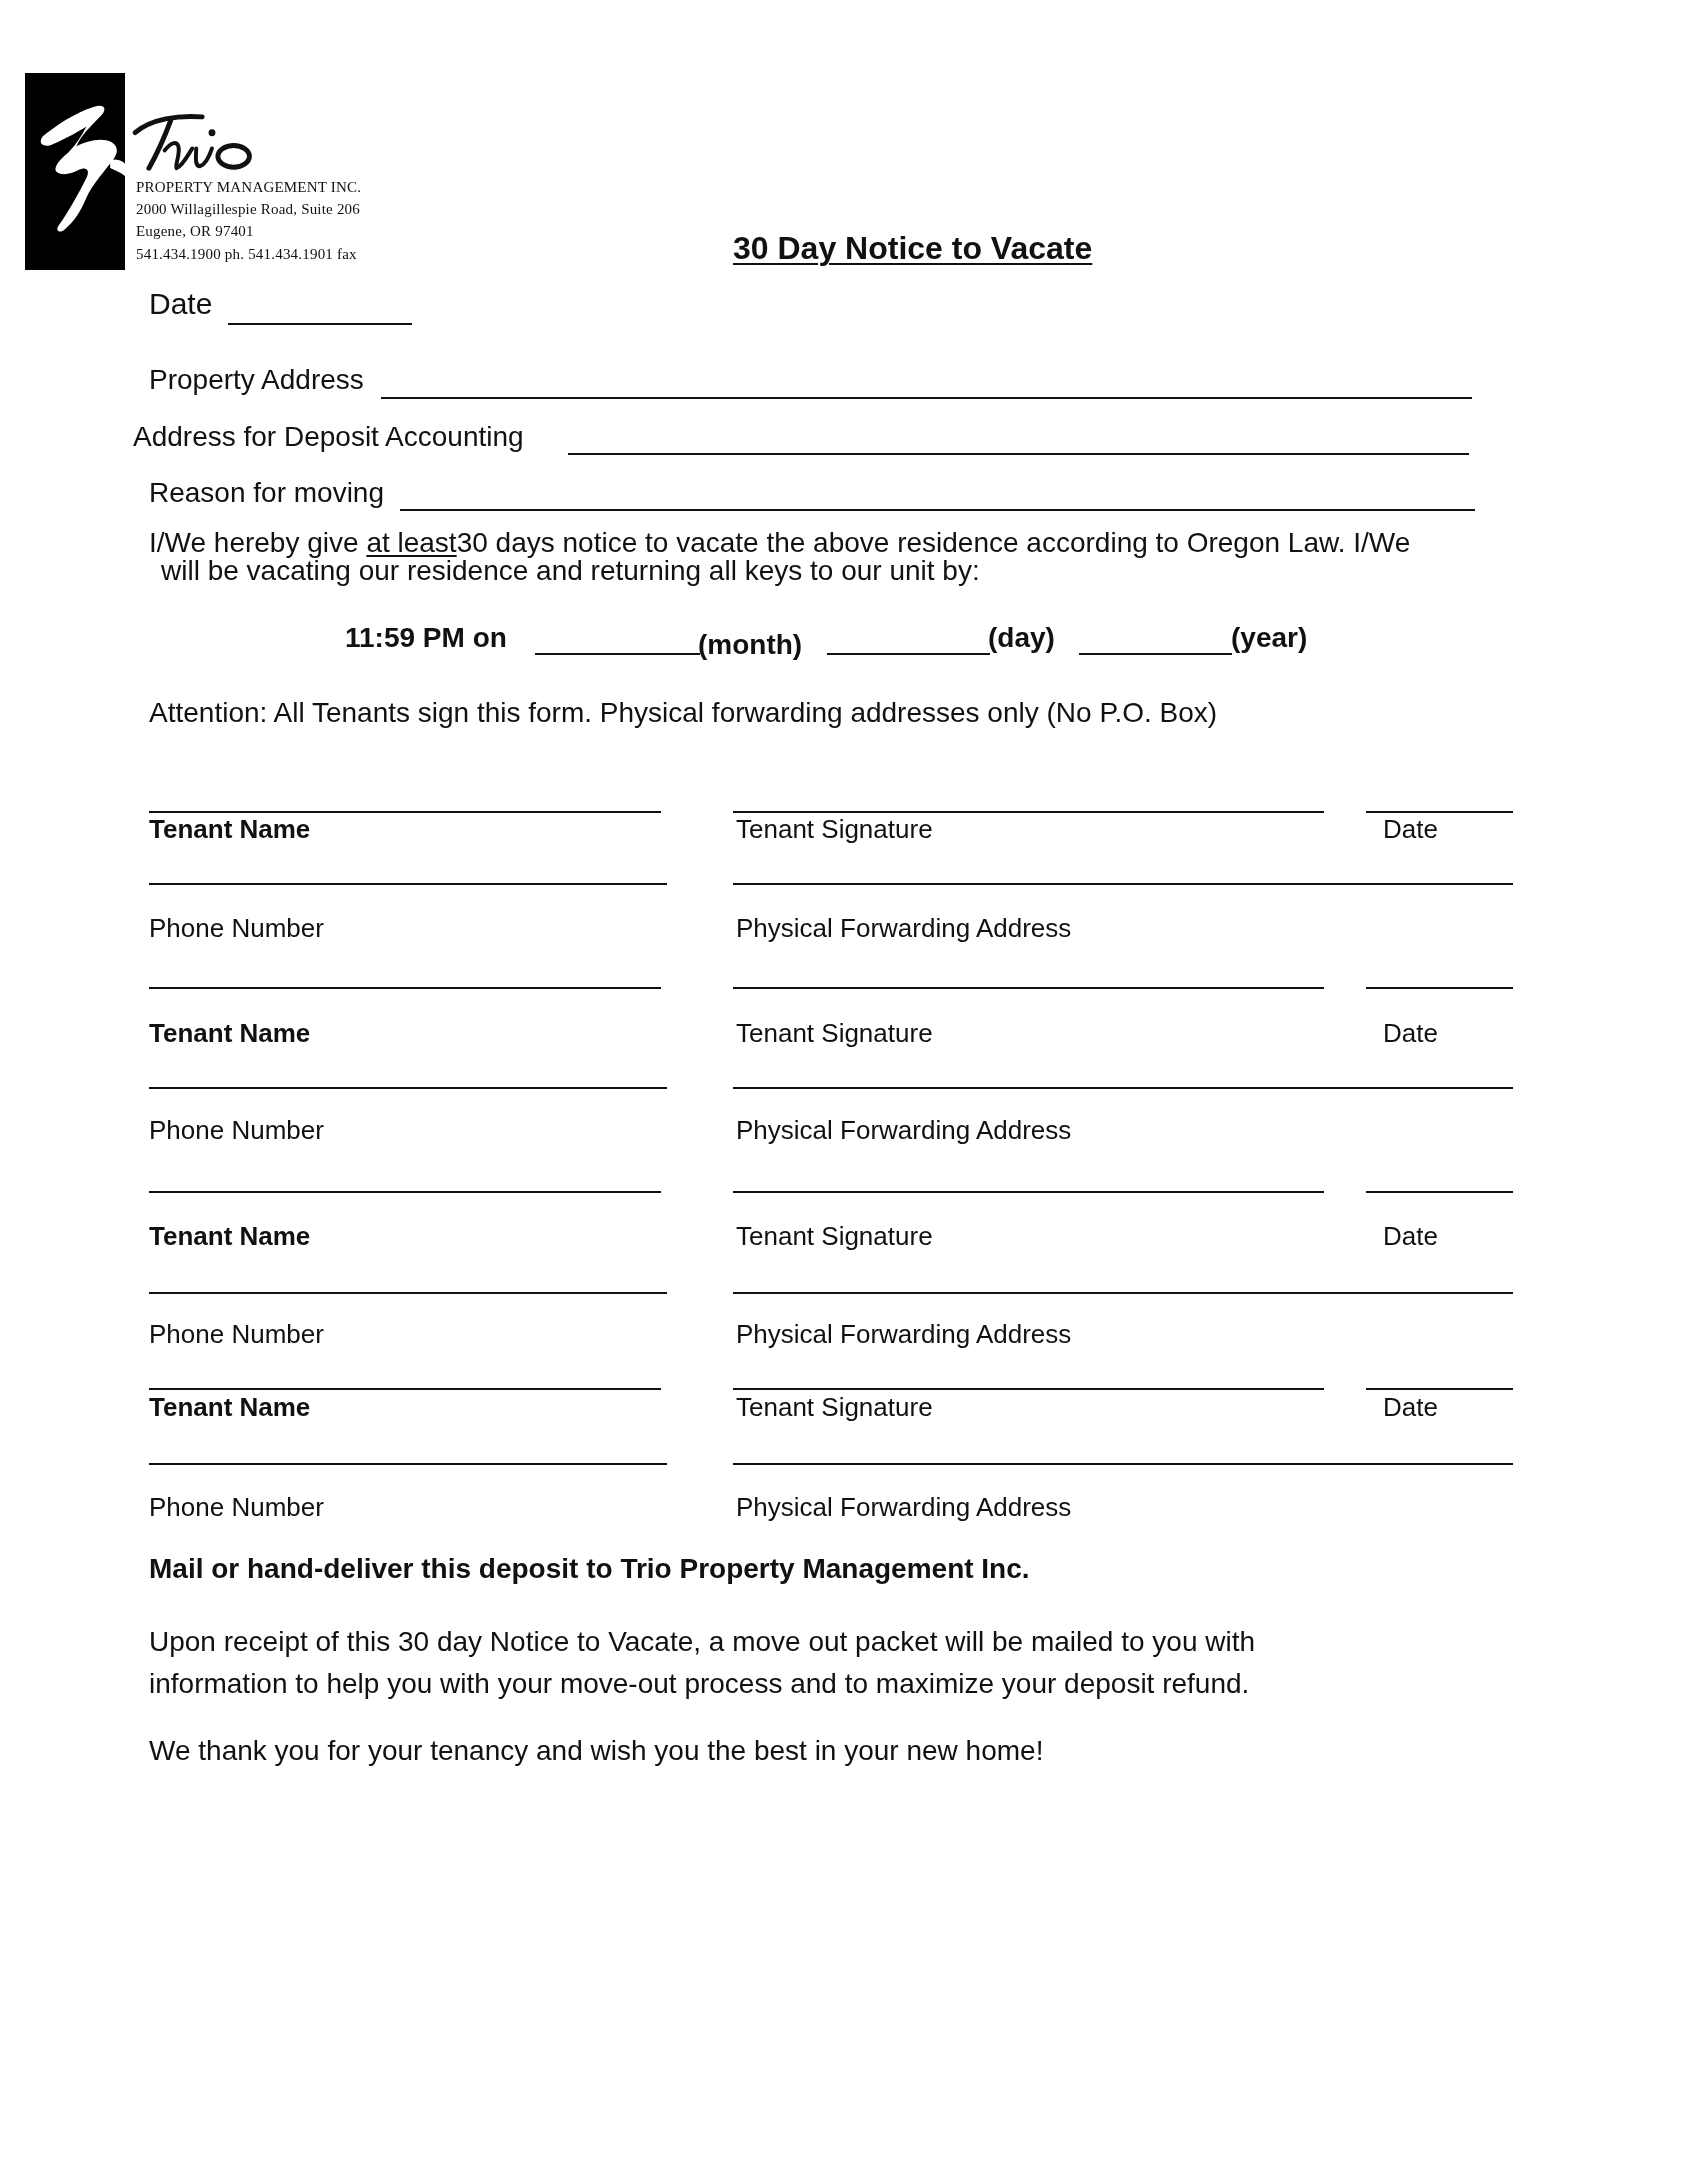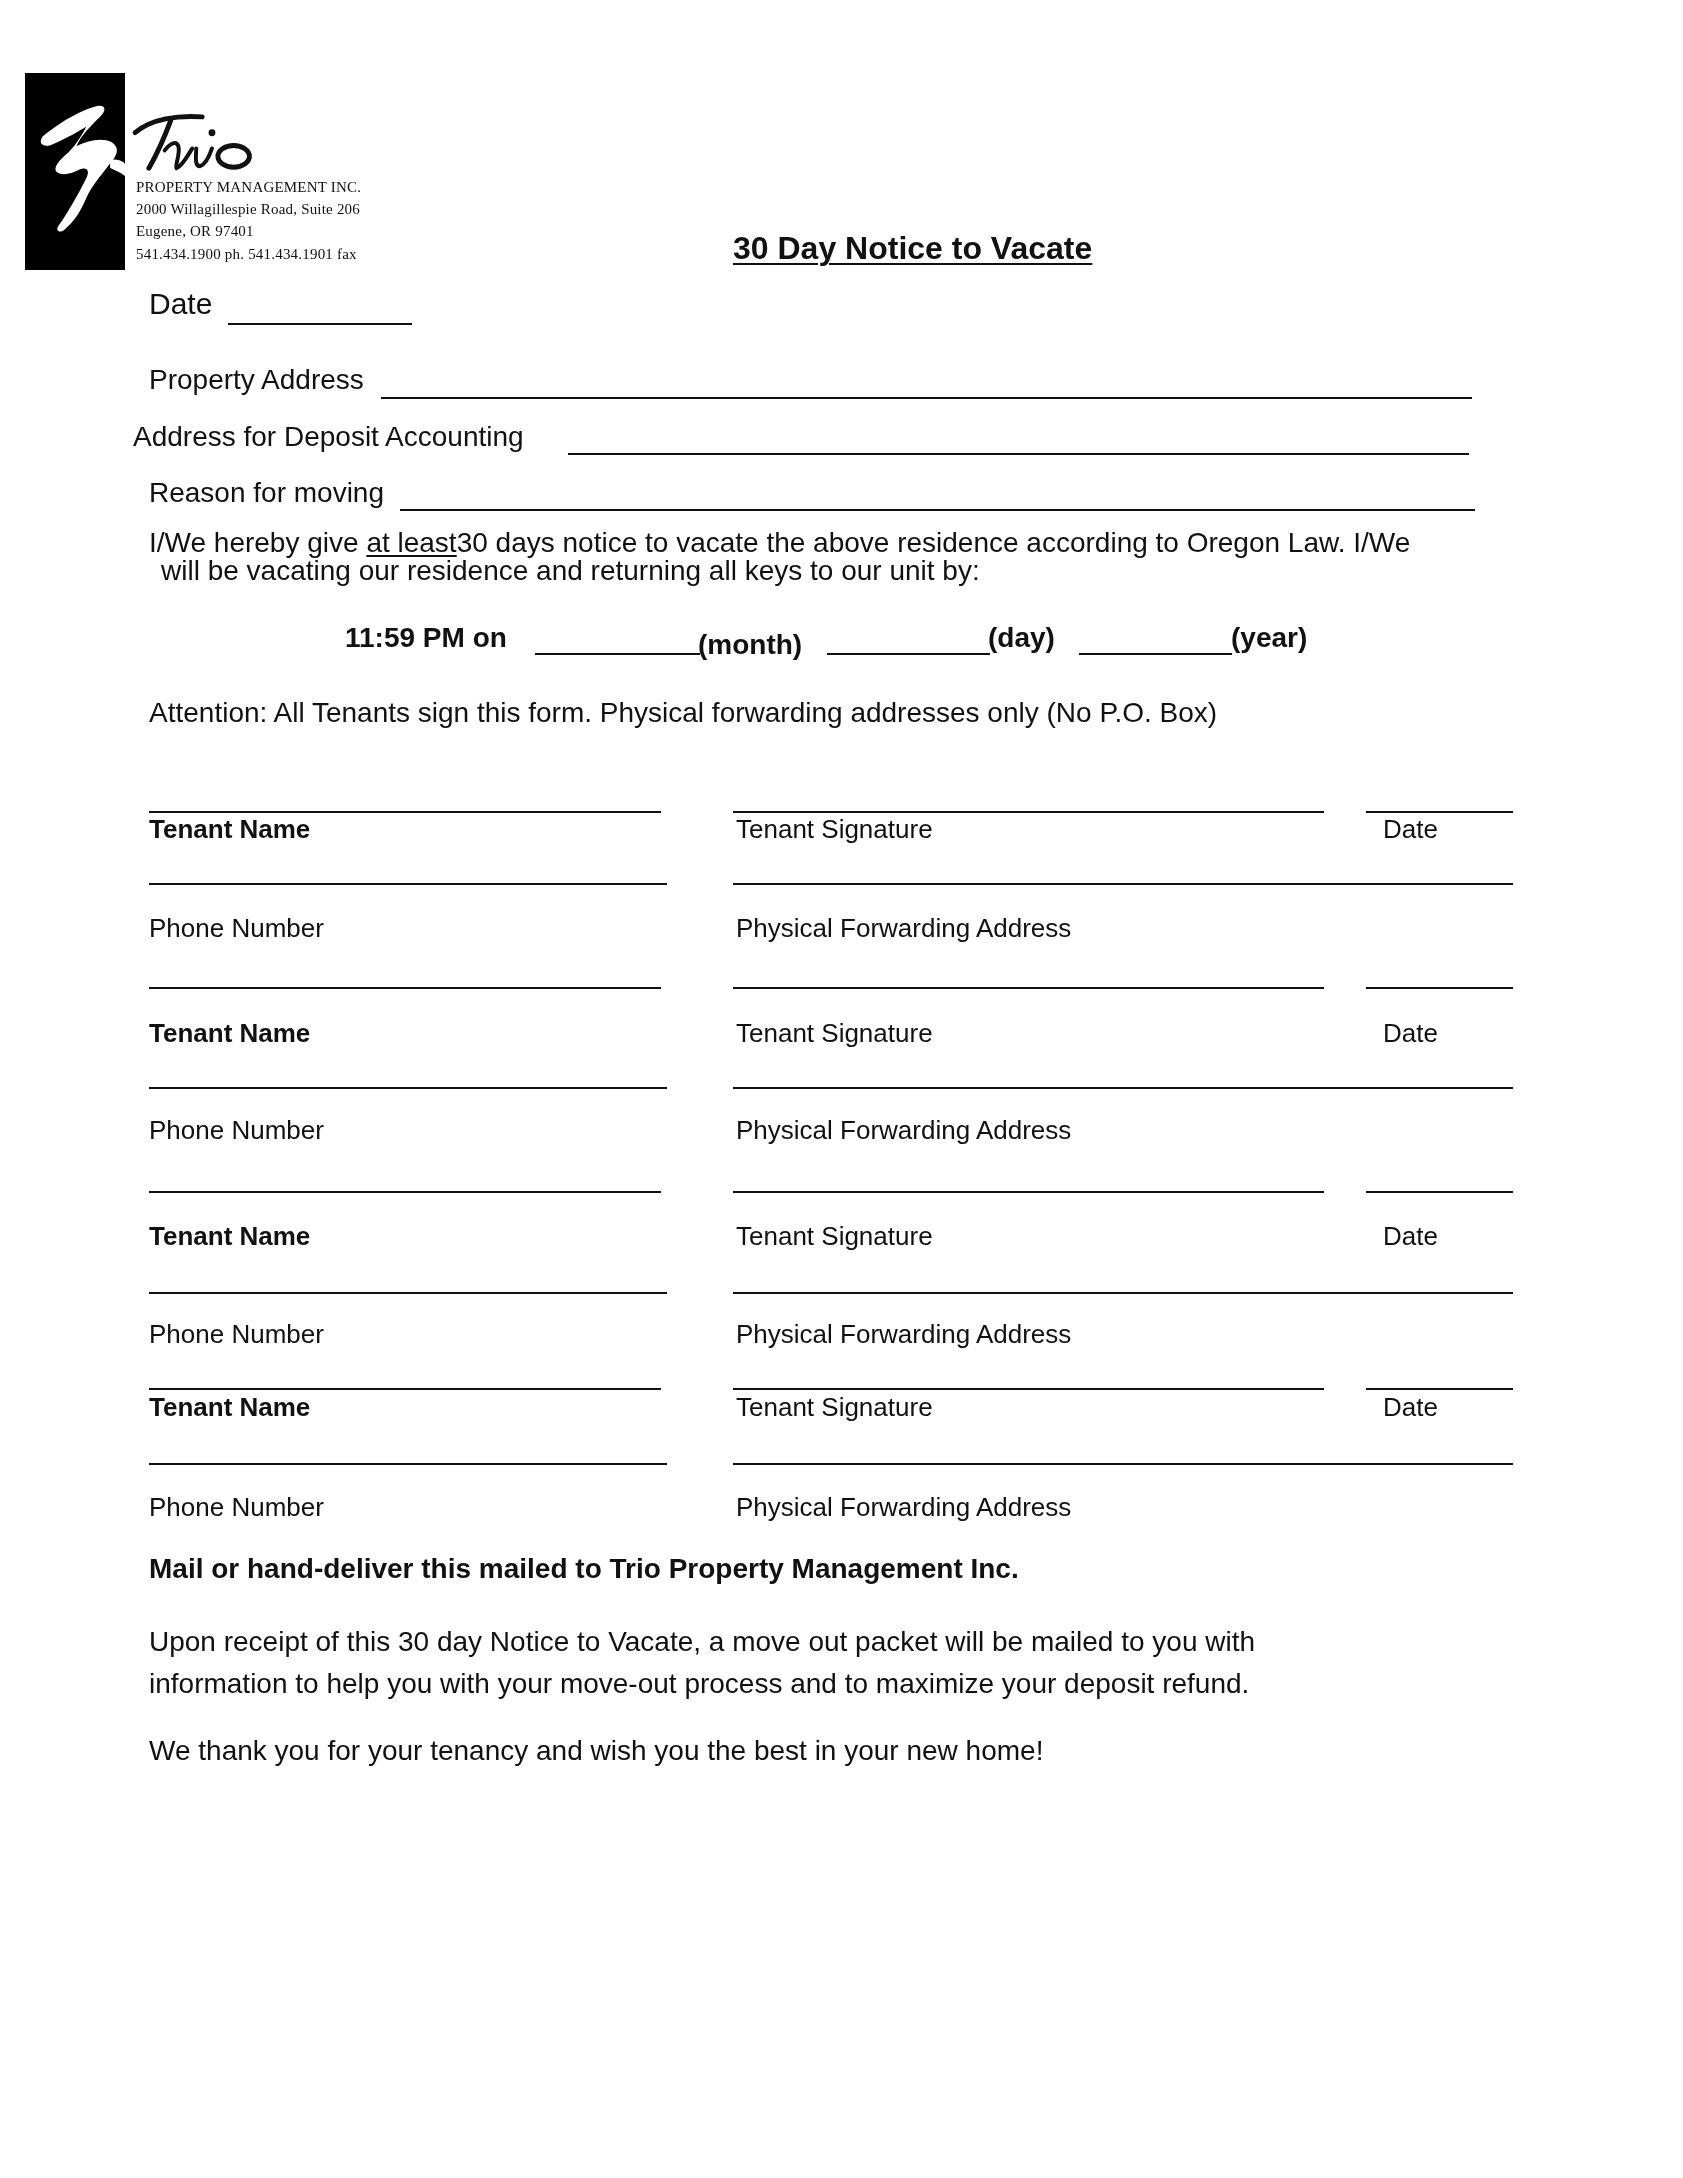--- a/index.html
+++ b/index.html
@@ -122,17 +122,17 @@
   <div class="rule" style="left:1366px; top:1388px; width:147px;"></div>
   <div class="abs row-label bold" style="left:149px; top:1392px;">Tenant Name</div>
   <div class="abs row-label" style="left:736px; top:1392px;">Tenant Signature</div>
   <div class="abs row-label" style="left:1383px; top:1392px;">Date</div>
   <div class="rule" style="left:149px; top:1463px; width:518px;"></div>
   <div class="rule" style="left:733px; top:1463px; width:780px;"></div>
   <div class="abs row-label" style="left:149px; top:1492px;">Phone Number</div>
   <div class="abs row-label" style="left:736px; top:1492px;">Physical Forwarding Address</div>
 </div>
 
-<div class="abs para bold" style="left:149px; top:1554px;">Mail or hand-deliver this mailed to Trio Property Management Inc.</div>
+<div class="abs para bold" style="left:149px; top:1554px;">Mail or hand-deliver this deposit to Trio Property Management Inc.</div>
 <div class="abs para" style="left:149px; top:1627px;">Upon receipt of this 30 day Notice to Vacate, a move out packet will be mailed to you with</div>
 <div class="abs para" style="left:149px; top:1669px;">information to help you with your move-out process and to maximize your deposit refund.</div>
 <div class="abs para" style="left:149px; top:1736px;">We thank you for your tenancy and wish you the best in your new home!</div>
 
 
 </body></html>

